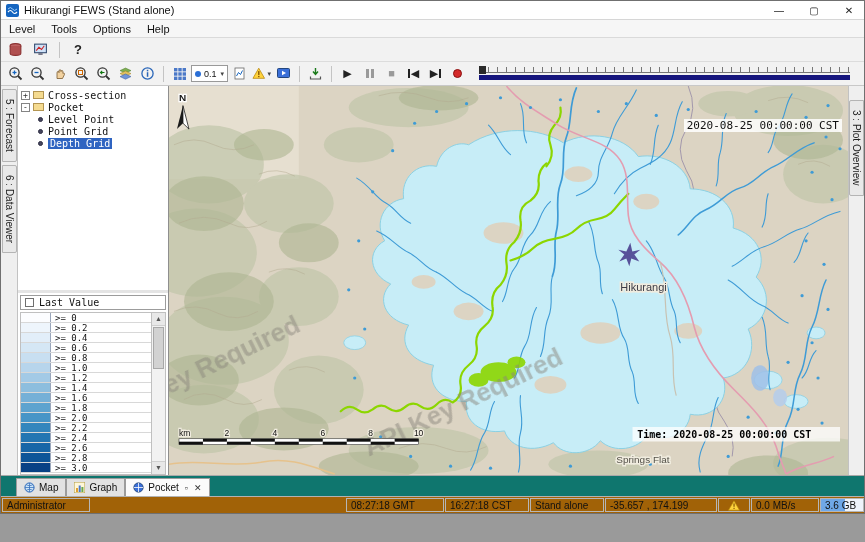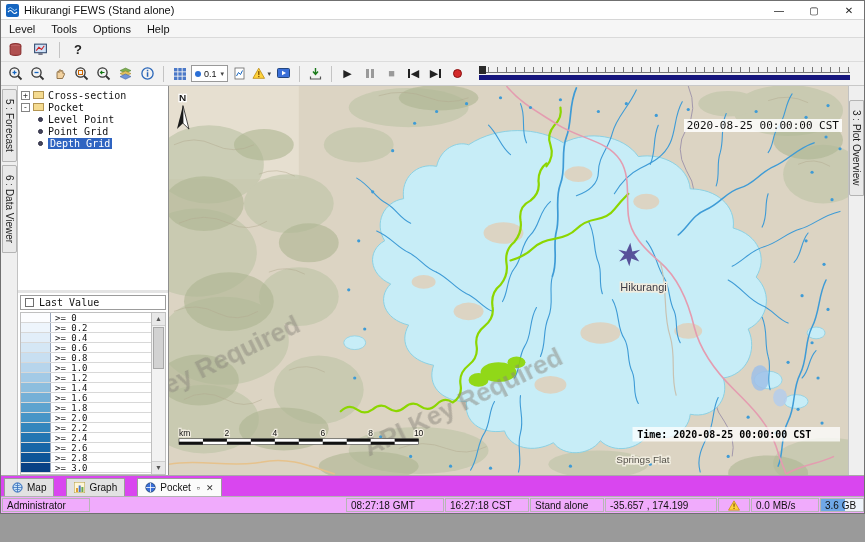--- a/index.html
+++ b/index.html
@@ -86,32 +86,32 @@
             background:#e8e8e8; border-bottom:1px solid #cfcfcf; }
   .sb-btn.bottom { border-top:1px solid #cfcfcf; border-bottom:none; }
   .sb-track { flex:1; position:relative; }
   .sb-thumb { position:absolute; top:1px; left:1px; right:1px; height:42px;
               background:#d2d2d2; border:1px solid #a8a8a8; }
 
   .map-wrap { flex:1; position:relative; min-width:0; background:#dcd4c3; }
   .map-wrap svg { display:block; width:100%; height:100%; }
 
   
-  .bottom-tabs { height:21px; background:#d946ef; border-top:1px solid #a8a8a8;
-                 display:flex; align-items:flex-end; padding-left:3px; gap:12px; flex:0 0 auto; }
+  .bottom-tabs { height:21px; background:#0f766e; border-top:1px solid #a8a8a8;
+                 display:flex; align-items:flex-end; padding-left:15px; gap:0; flex:0 0 auto; }
   .btab { display:flex; align-items:center; gap:4px; height:18px; padding:0 7px;
           border:1px solid #9c9c9c; border-bottom:none; background:#e2e2e2; font-size:10px; color:#111; }
   .btab.active { background:#fbfbfb; }
   .tabctl { font-size:9px; color:#333; margin-left:2px; }
   .logs-row { height:20px; background:#ececec; border-top:1px solid #cdcdcd;
               display:flex; align-items:center; padding:0 3px; flex:0 0 auto; }
   .logs-btn { border:1px solid #9c9c9c; background:#e6e6e6; font-size:10px; color:#111;
               height:16px; padding:0 10px; display:flex; align-items:center; }
 
-  .statusbar { height:17px; background:#f0abfc; border-top:1px solid #b2b2b2;
+  .statusbar { height:17px; background:#a16207; border-top:1px solid #b2b2b2;
                display:flex; align-items:stretch; font-size:10px; color:#111; flex:0 0 auto; }
   .scell { border:1px solid #b6b6b6; margin:1px 0 1px 1px; padding:0 4px;
            display:flex; align-items:center; white-space:nowrap; overflow:hidden; }
   .scell.spacer { flex:1; border-color:transparent; }
   .scell.mem { background:linear-gradient(90deg,#6fa8e8 0,#6fa8e8 58%,#eef3fa 58%); }
 </style>
 </head>
 <body>
 
 <div class="window">

